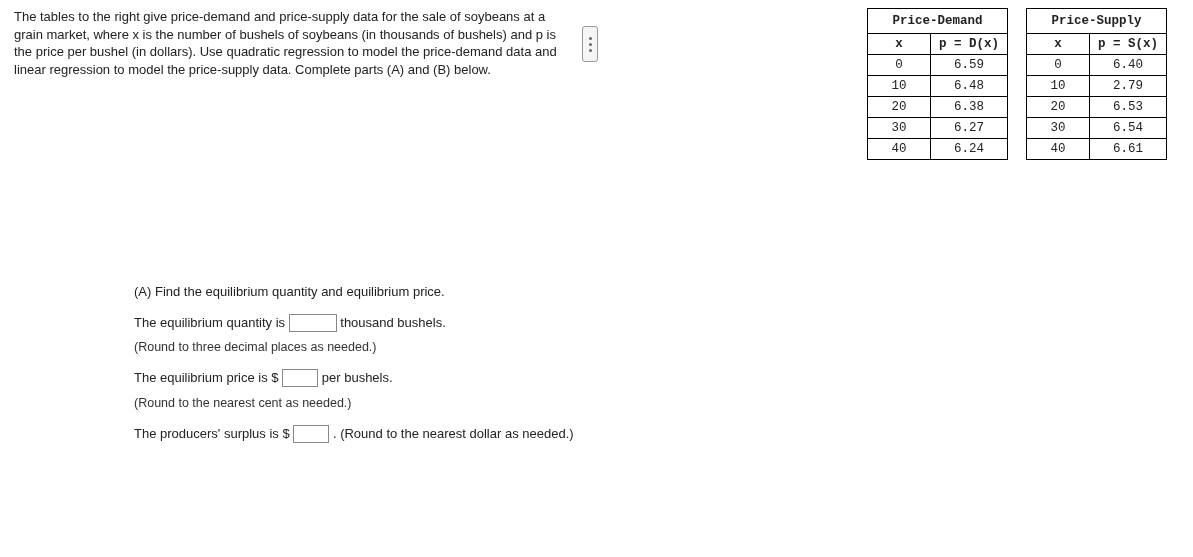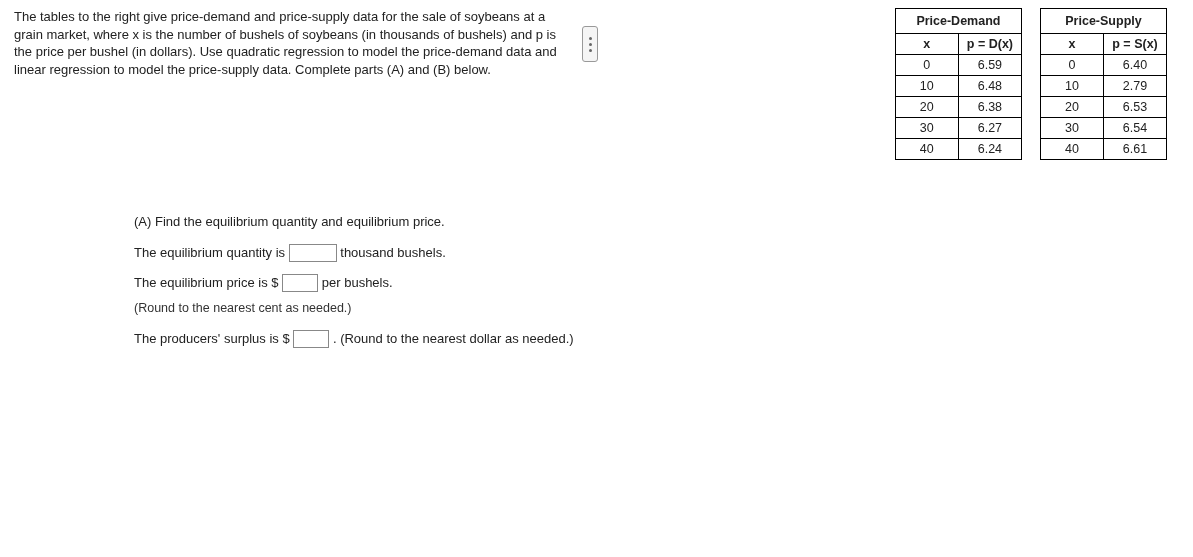--- a/index.html
+++ b/index.html
@@ -40,37 +40,38 @@
   }
   .tables {
     display: flex;
     gap: 18px;
     margin-left: auto;
     margin-right: 12px;
   }
   table.data {
     border-collapse: collapse;
     font-size: 12.5px;
+    font-family: Liberation Mono, monospace;
   }
   table.data th, table.data td {
     border: 1px solid #000;
     padding: 3px 10px;
     text-align: center;
     min-width: 42px;
   }
   table.data th.title {
     padding: 5px 10px;
     font-weight: bold;
   }
   table.data th.sub {
     font-weight: bold;
     padding: 3px 8px;
   }
   .body-area {
-    margin-top: 50px;
+    margin-top: 120px;
     margin-left: 120px;
     width: 900px;
     line-height: 1.9;
   }
   .body-area p { margin: 6px 0; }
   .hint { color: #333; font-size: 12.5px; }
   input.blank {
     width: 42px;
     height: 16px;
     border: 1px solid #888;
@@ -159,20 +160,21 @@
   </div>
 </div>
 
 <div class="body-area">
   <p>(A) Find the equilibrium quantity and equilibrium price.</p>
 
   <p>
     <span>The equilibrium quantity is </span>
     <input class="blank" style="">
     <span> thousand bushels.</span><br>
+    <span class="hint">(Round to three decimal places as needed.)</span>
   </p>
 
   <p>
     <span>The equilibrium price is $</span>
     <input class="blank sm" style="">
     <span> per bushels.</span><br>
     <span class="hint">(Round to the nearest cent as needed.)</span>
   </p>
 
 

